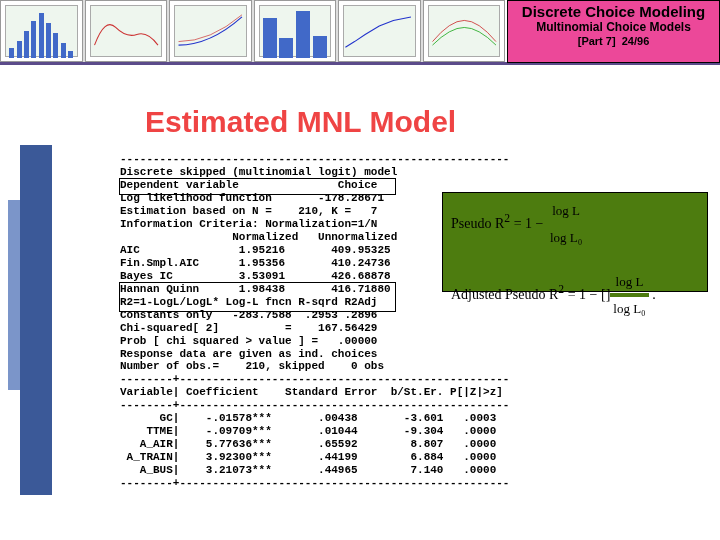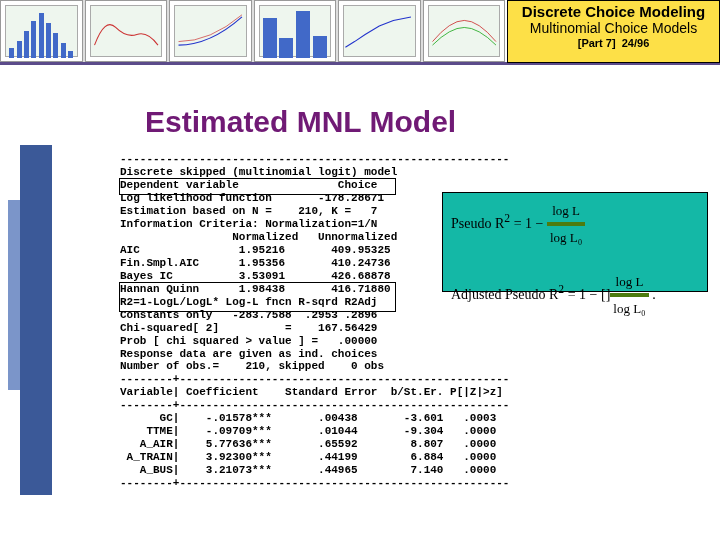--- a/index.html
+++ b/index.html
@@ -56,48 +56,48 @@
     width: 100%;
     height: 100%;
     position: relative;
   }
   .title-box {
     position: absolute;
     right: 0;
     top: 0;
     width: 211px;
     height: 59px;
-    background: #fde047;
+    background: #ec4899;
     border: 1px solid #000;
     text-align: center;
     padding-top: 2px;
   }
   .title-main {
     font-size: 15px;
     font-weight: bold;
     font-family: "Trebuchet MS", sans-serif;
   }
   .title-sub {
-    font-size: 14px;
-    font-weight: normal;
+    font-size: 12px;
+    font-weight: bold;
     font-family: "Trebuchet MS", sans-serif;
   }
   .title-part {
     font-size: 11px;
     font-weight: bold;
     font-family: "Trebuchet MS", sans-serif;
     margin-top: 1px;
   }
   .slide-title {
     position: absolute;
     left: 145px;
     top: 105px;
     font-size: 30px;
     font-weight: bold;
-    color: #701a75;
+    color: #ef4444;
     font-family: Arial, sans-serif;
   }
   .side-accent {
     position: absolute;
     left: 20px;
     top: 145px;
     width: 32px;
     height: 350px;
     background: #3b5998;
   }
@@ -125,21 +125,21 @@
     border: 1.4px solid #000;
     background: transparent;
     pointer-events: none;
   }
   .formula-box {
     position: absolute;
     right: 12px;
     top: 192px;
     width: 248px;
     height: 86px;
-    background: #14b8a6;
+    background: #4d7c0f;
     border: 1px solid #000;
     font-family: "Times New Roman", serif;
     font-size: 14px;
     padding: 6px 8px;
     line-height: 1.8;
   }
   .frac {
     display: inline-block;
     vertical-align: middle;
     text-align: center;

